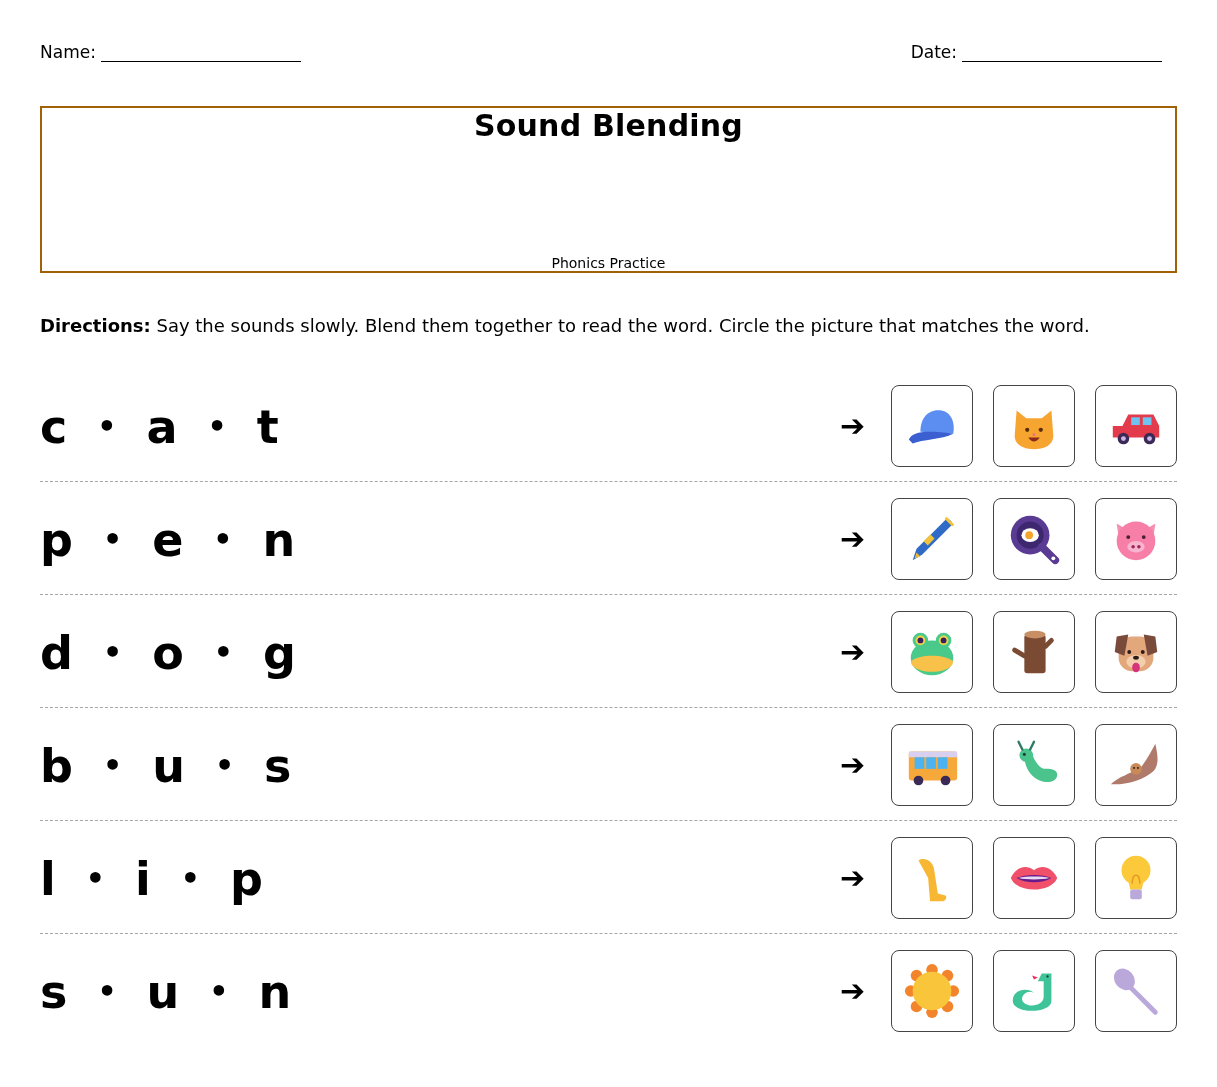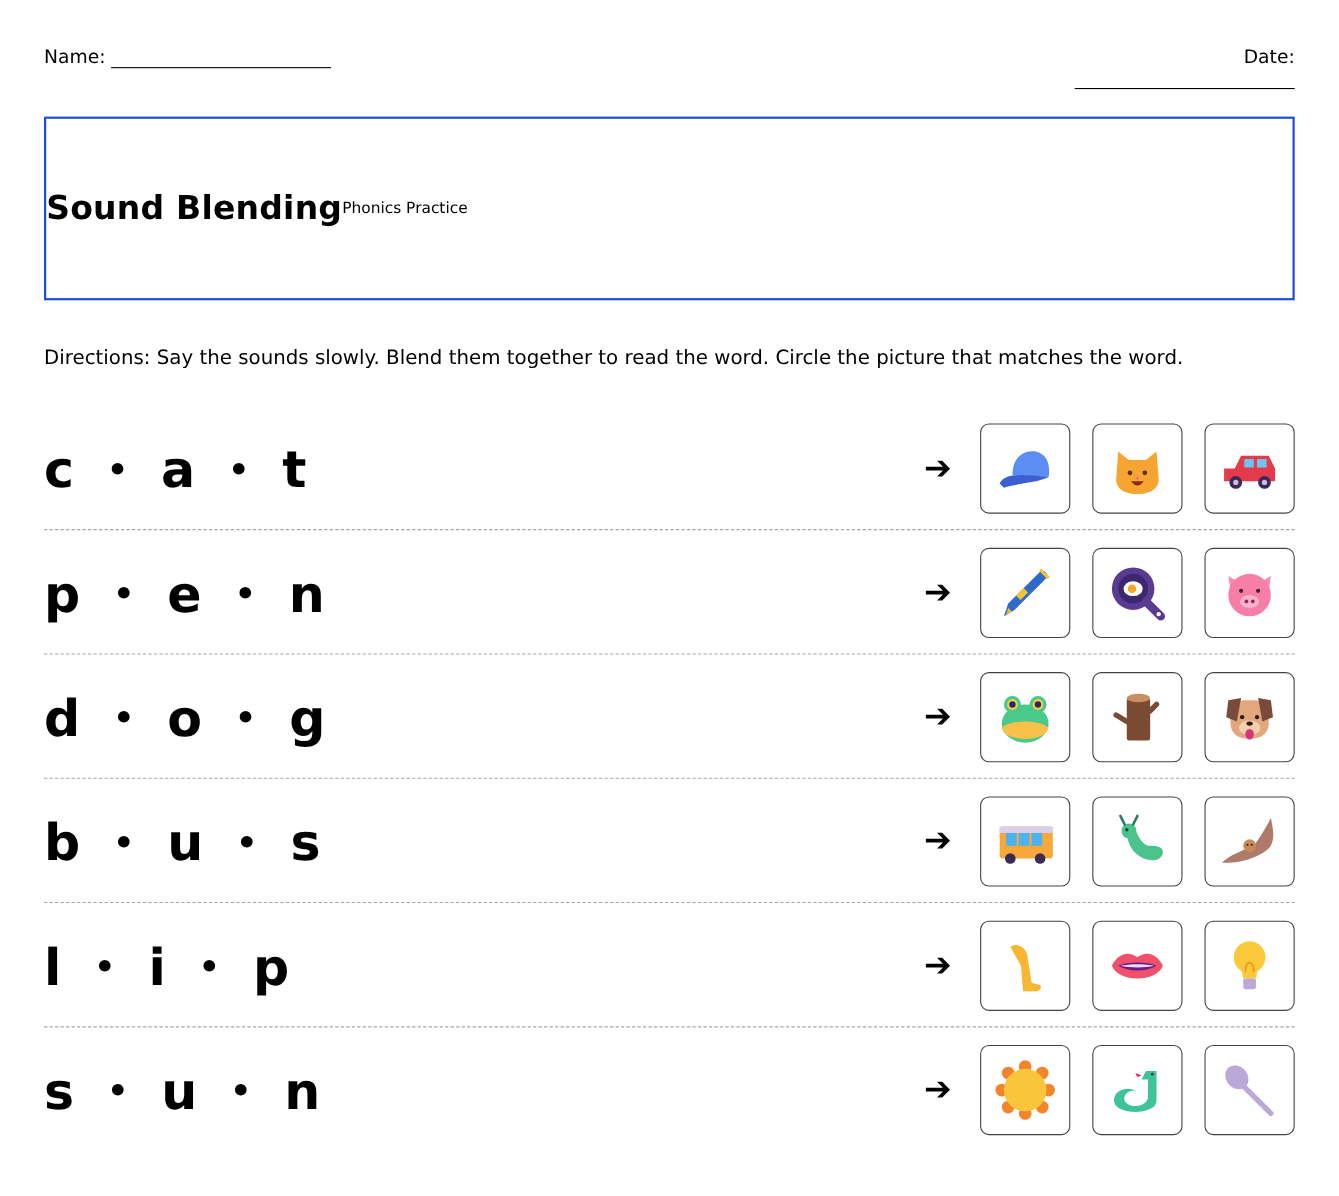--- a/index.html
+++ b/index.html
@@ -3,30 +3,30 @@
 <meta charset="utf-8">
 <style>
   html, body { margin: 0; padding: 0; background: #ffffff; }
   body {
     width: 1217px; height: 1087px; position: relative; overflow: hidden;
     font-family: "DejaVu Sans", "Liberation Sans", sans-serif; color: #000;
   }
   .header-line { position: absolute; top: 42px; font-size: 17px; display: flex; align-items: flex-end; }
   .header-line .blank { display: inline-block; width: 200px; border-bottom: 1px solid #000; margin-left: 5px; height: 18px; }
   #name-field { left: 40px; align-items: flex-end; }
-  #date-field { right: 40px; flex-direction: column; }
+  #date-field { right: 55px; }
   .title-box {
     position: absolute; left: 40px; top: 106px; width: 1133px; height: 163px;
-    border: 2px solid #1d4ed8;
-    display: flex; flex-direction: row; align-items: center; justify-content: flex-start;
+    border: 2px solid #a16207;
+    display: flex; flex-direction: column; align-items: center; justify-content: space-between;
   }
   .title-box h1 { margin: 0; font-size: 30px; font-weight: bold; letter-spacing: 0.2px; }
   .title-box .subtitle { font-size: 14px; }
   .directions { position: absolute; left: 40px; top: 315px; font-size: 18px; }
-  .directions b { font-weight: normal; }
+  .directions b { font-weight: bold; }
   .rows { position: absolute; left: 40px; top: 372px; width: 1137px; }
   .row { position: relative; height: 113px; }
   .row.sep::after {
     content: ""; position: absolute; left: 0; right: 0; bottom: 3px;
     border-bottom: 1px dashed #a6a6a6;
   }
   .sounds { position: absolute; left: 0; top: 28px; display: flex; align-items: baseline; font-size: 46px; font-weight: bold; }
   .sounds .dot { font-size: 30px; margin: 0 30px; position: relative; top: -6px; }
   .arrow { position: absolute; left: 800px; top: 36px; font-size: 30px; font-weight: bold; }
   .choices { position: absolute; right: 0; top: 13px; display: flex; gap: 20px; }

